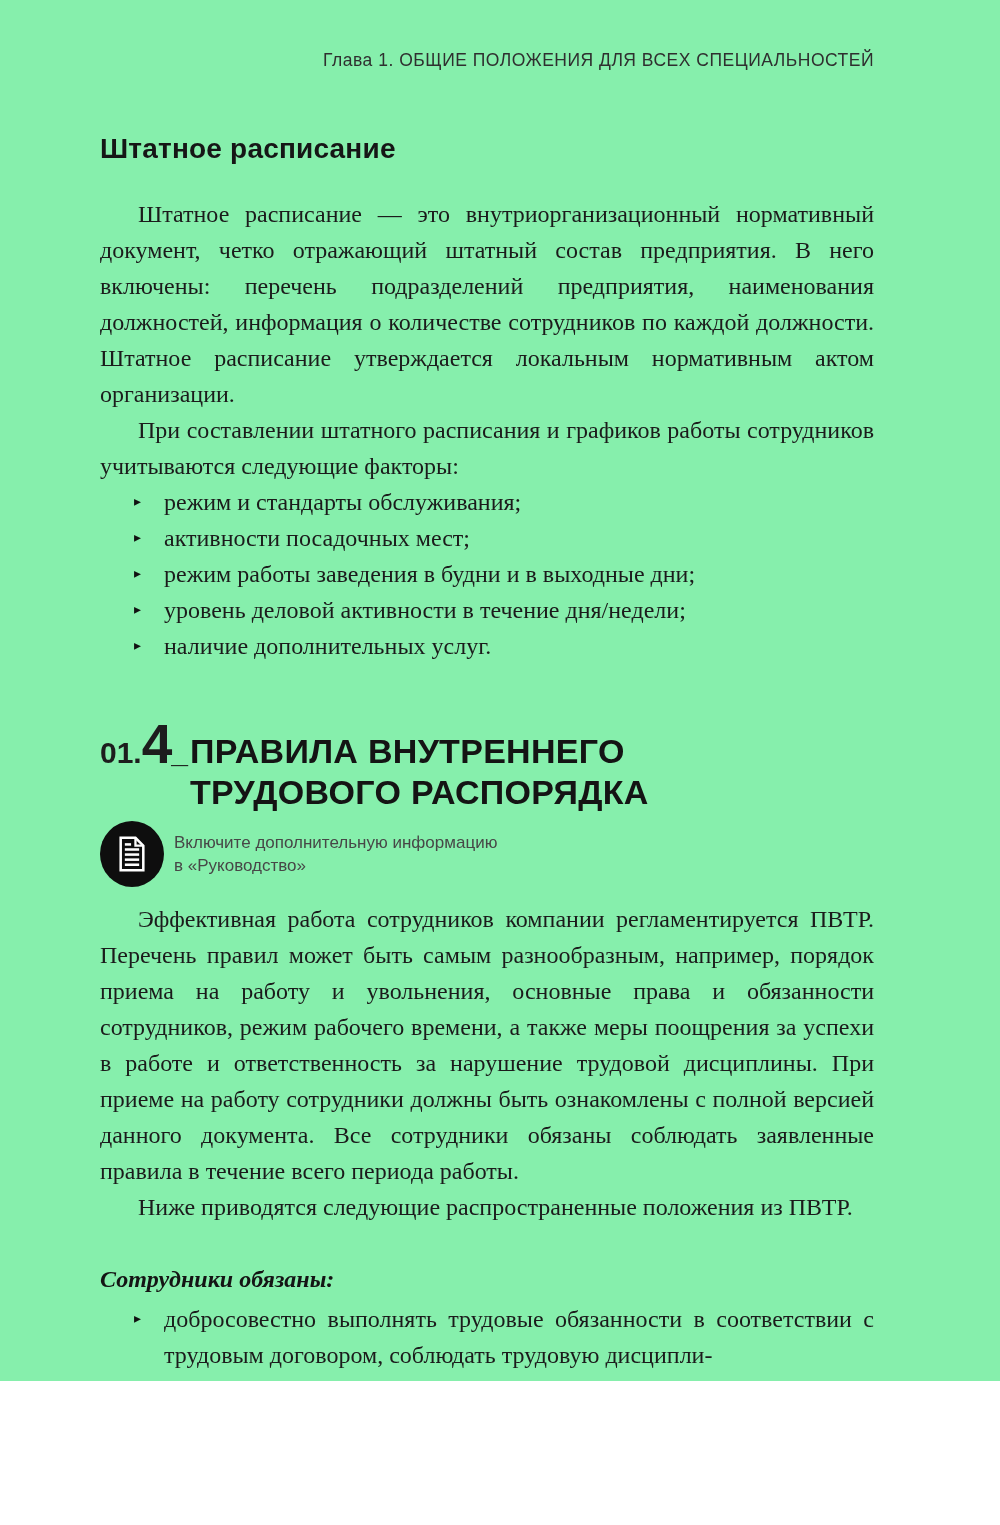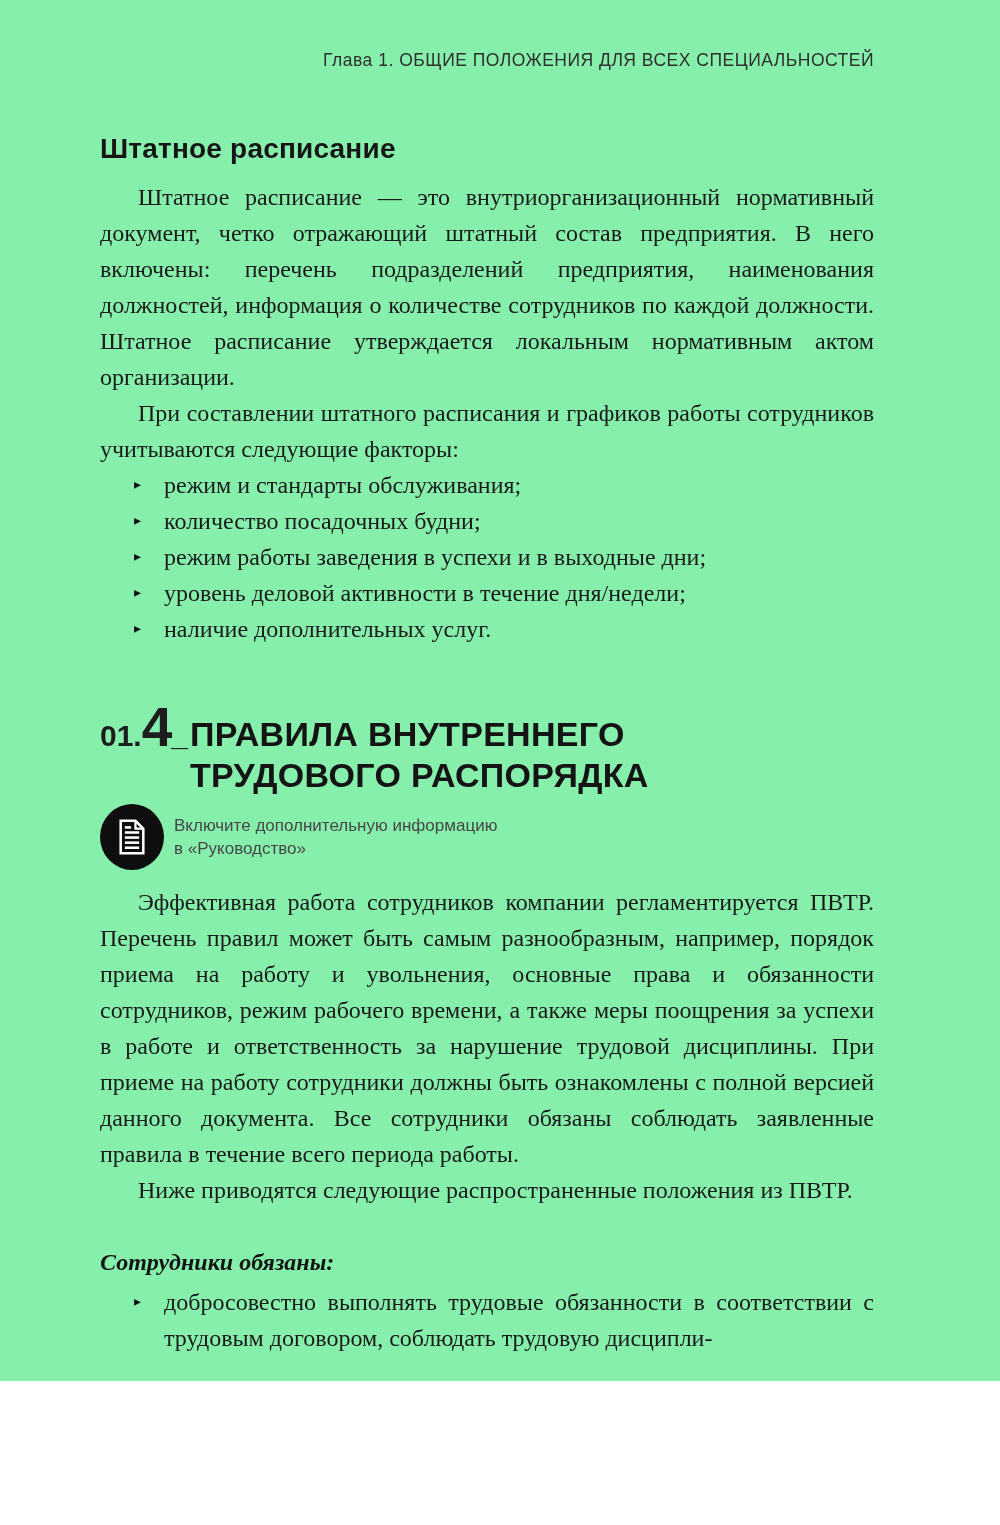--- a/index.html
+++ b/index.html
@@ -30,21 +30,21 @@
     letter-spacing:.2px;
   }
   .body{
     margin:0;
     font-size:24px;
     line-height:36px;
     text-align:justify;
     color:#1b1b1b;
   }
   .indent{text-indent:38px;}
-  .mt-first{margin-top:14px;}
+  .mt-first{margin-top:31px;}
   .mt-after-note{margin-top:14px;}
   .blist{list-style:none;margin:0;padding:0;}
   .blist li{
     position:relative;
     padding-left:64px;
     font-size:24px;
     line-height:36px;
     text-align:justify;
   }
   .bullet{
@@ -119,25 +119,25 @@
   <p class="body indent mt-first">Штатное расписание — это внутриорганизационный нормативный документ, четко отражающий штатный состав предприятия. В него включены: перечень подразделений предприятия, наименования должностей, информация о количестве сотрудников по каждой должности. Штатное расписание утверждается локальным нормативным актом организации.</p>
   <p class="body indent">При составлении штатного расписания и графиков работы сотрудников учитываются следующие факторы:</p>
 
   <ul class="blist">
     <li>
       <span class="bullet">▸</span>
       <span>режим и стандарты обслуживания;</span>
     </li>
     <li>
       <span class="bullet">▸</span>
-      <span>количество посадочных будни;</span>
+      <span>активности посадочных мест;</span>
     </li>
     <li>
       <span class="bullet">▸</span>
-      <span>режим работы заведения в успехи и в выходные дни;</span>
+      <span>режим работы заведения в будни и в выходные дни;</span>
     </li>
     <li>
       <span class="bullet">▸</span>
       <span>уровень деловой активности в течение дня/недели;</span>
     </li>
     <li>
       <span class="bullet">▸</span>
       <span>наличие дополнительных услуг.</span>
     </li>
   </ul>

